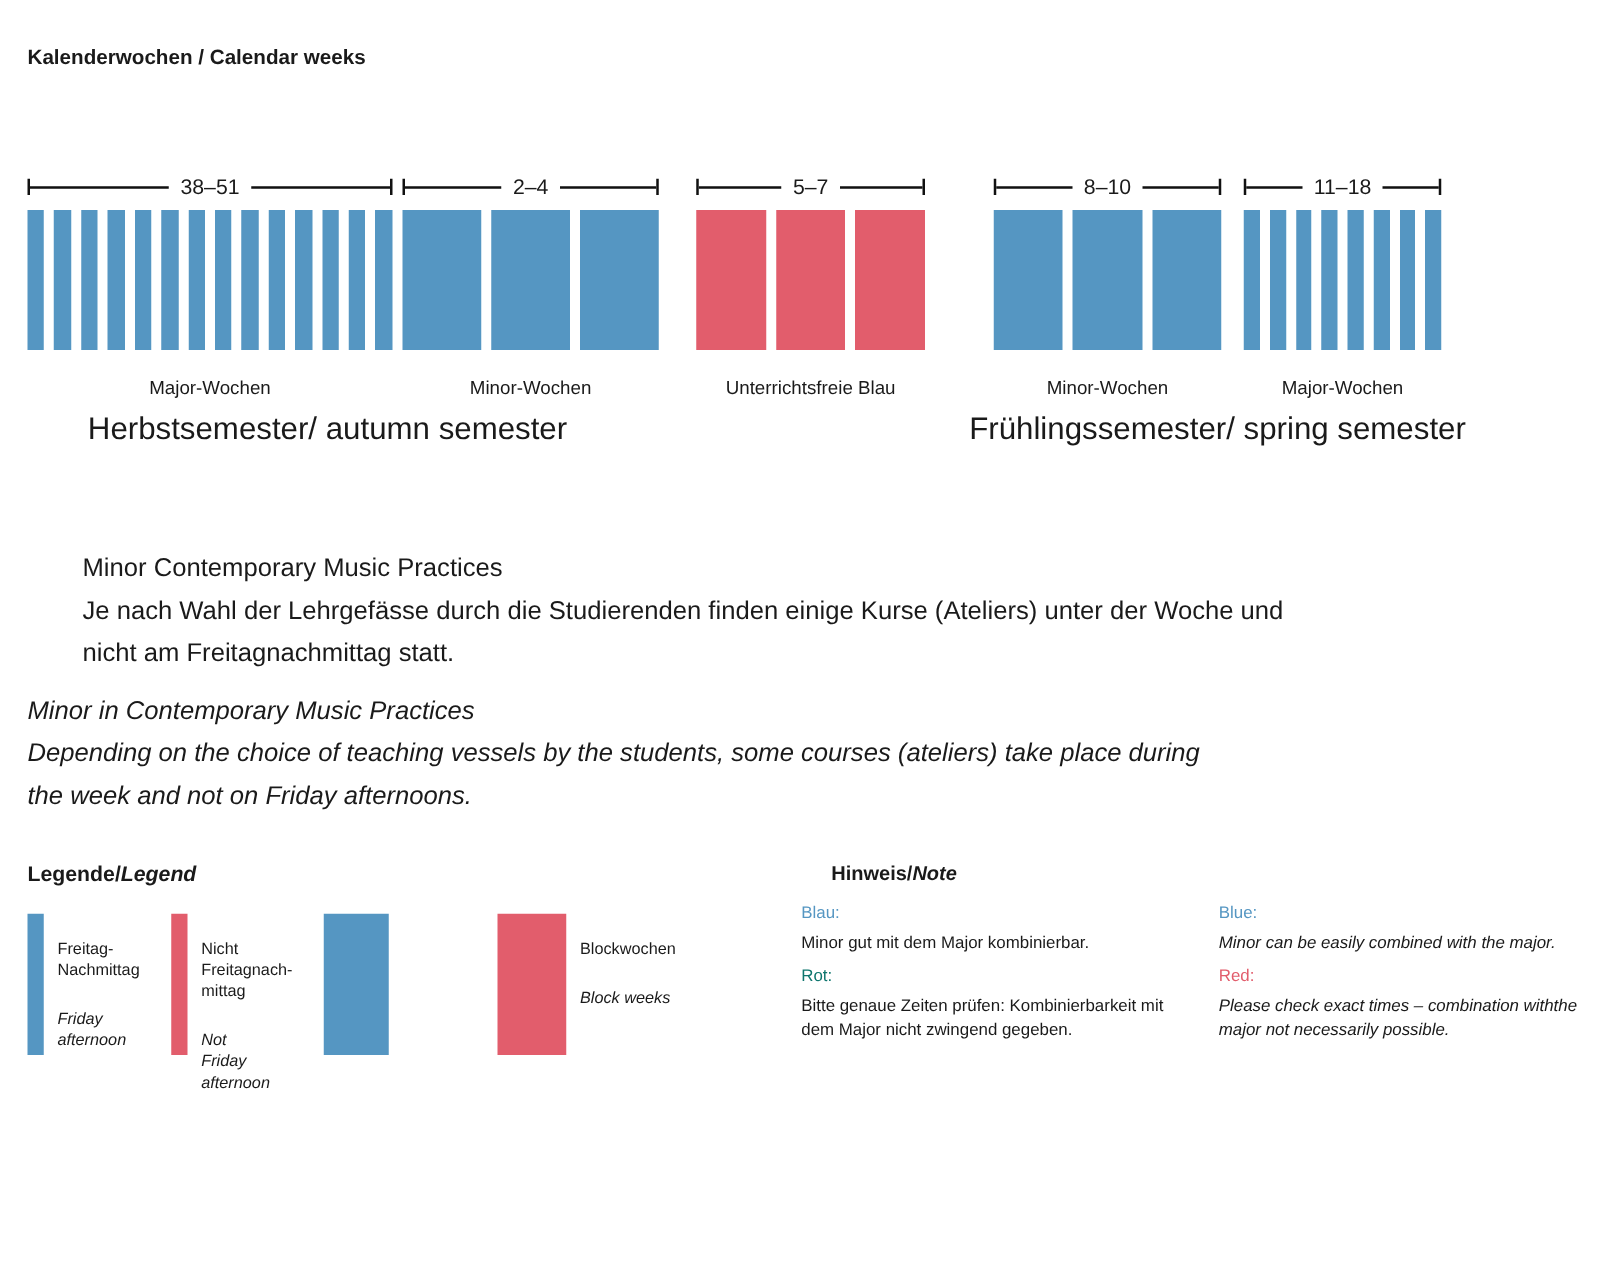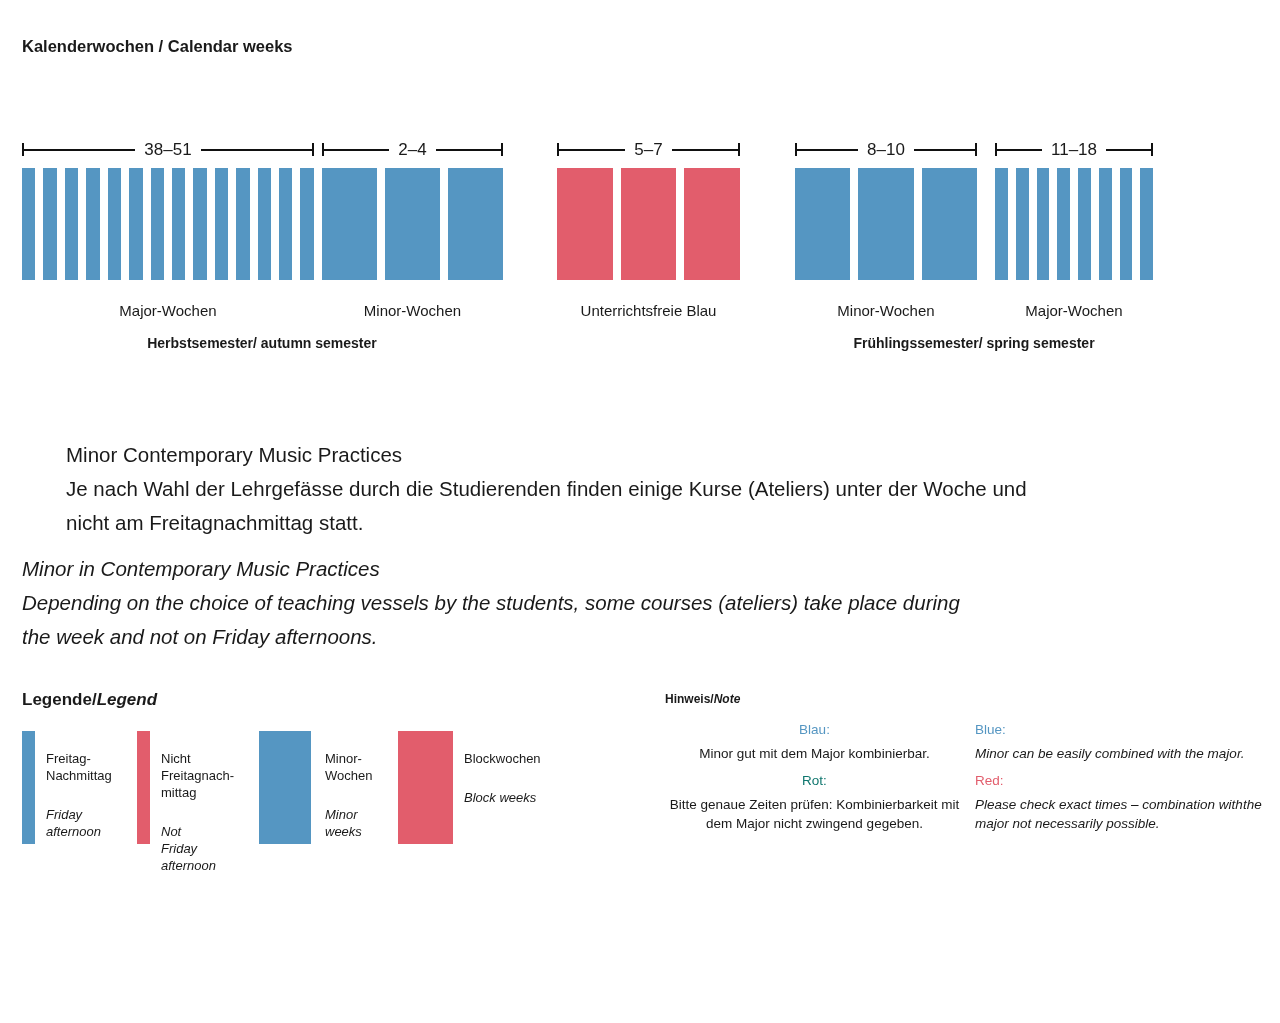--- a/index.html
+++ b/index.html
@@ -17,42 +17,42 @@
   .chart{left:0;top:142px;width:1280px;height:200px;}
   .group{position:absolute;top:0;}
   .bracket{display:flex;align-items:center;height:15px;}
   .tick{width:2px;height:13px;background:#111;}
   .bline{flex:1;height:2px;background:#111;}
   .blabel{font-size:17px;line-height:15px;padding:0 9px;white-space:nowrap;}
   .bars{display:flex;gap:8px;height:112px;margin-top:11px;}
   .bar{flex:1;}
   .caption{text-align:center;font-size:15px;margin-top:22px;white-space:nowrap;}
 
-  .semester{top:331px;font-size:14px;font-weight:bold;text-align:center;line-height:24px;}
+  .semester{top:331px;font-size:25px;font-weight:normal;text-align:center;line-height:24px;}
   .sem-autumn{left:22px;width:480px;}
   .sem-spring{left:774px;width:400px;}
 
   
   .intro{left:22px;font-size:20.5px;line-height:34px;white-space:pre-line;width:1240px;}
   .intro-de{top:438px;margin-left:44px;}
   .intro-en{top:552px;font-style:italic;}
 
   
   .legend-title{left:22px;top:690px;font-size:17px;font-weight:bold;line-height:19px;}
   .legend-title .it{font-style:italic;}
   .legend-row{left:0;top:731px;height:113px;width:640px;}
   .lg-bar{position:absolute;top:0;height:113px;}
   .lg-label{position:absolute;top:2px;font-size:13px;line-height:17px;white-space:pre-line;}
   .lg-en{font-style:italic;margin-top:5px;}
 
   
-  .note-title{left:665px;top:690px;font-size:12px;font-weight:bold;line-height:19px;}
+  .note-title{left:665px;top:690px;font-size:16px;font-weight:bold;line-height:19px;}
   .note-title .it{font-style:italic;}
   .note-col{top:721px;width:305px;font-size:13.5px;line-height:19px;}
-  .note-col-de{left:662px;text-align:center;}
+  .note-col-de{left:641px;}
   .note-col-en{left:975px;}
   .note-label{line-height:17px;margin-bottom:6px;}
   .note-text{margin-bottom:9px;}
   .note-col-en .note-text{font-style:italic;}
 </style>
 </head>
 <body>
 
 <div class="abs page-title">Kalenderwochen / Calendar weeks</div>
 
@@ -76,21 +76,21 @@
         <div class="bar" style="background: rgb(85, 150, 194);"></div>
         <div class="bar" style="background: rgb(85, 150, 194);"></div>
         <div class="bar" style="background: rgb(85, 150, 194);"></div>
         <div class="bar" style="background: rgb(85, 150, 194);"></div>
         <div class="bar" style="background: rgb(85, 150, 194);"></div>
         <div class="bar" style="background: rgb(85, 150, 194);"></div>
         <div class="bar" style="background: rgb(85, 150, 194);"></div>
       </div>
       <div class="caption">Major-Wochen</div>
     </div>
-    <div class="group" style="left: 322px; width: 181px;">
+    <div class="group" style="left: 322px; width: 205px;">
       <div class="bracket">
         <span class="tick"></span>
         <span class="bline"></span>
         <span class="blabel">2–4</span>
         <span class="bline"></span>
         <span class="tick"></span>
       </div>
       <div class="bars">
         <div class="bar" style="background: rgb(85, 150, 194);"></div>
         <div class="bar" style="background: rgb(85, 150, 194);"></div>
@@ -175,26 +175,20 @@
   <div class="lg-label" style="left:161px;">
     <div class="lg-de">Nicht
 Freitagnach-
 mittag</div>
     <div class="lg-en">Not
 Friday
 afternoon</div>
   </div>
 
   <div class="lg-bar c-blue" style="left: 259px; width: 52px; background: rgb(85, 150, 194);"></div>
-  <div class="lg-label" style="left:325px;">
-    <div class="lg-de">Minor-
-Wochen</div>
-    <div class="lg-en">Minor
-weeks</div>
-  </div>
 
   <div class="lg-bar c-red" style="left: 398px; width: 55px; background: rgb(226, 93, 108);"></div>
   <div class="lg-label" style="left:464px;">
     <div class="lg-de">Blockwochen</div>
     <div class="lg-en">Block weeks</div>
   </div>
 </div>
 
 <div class="abs note-title"><span>Hinweis/</span><span class="it">Note</span></div>
 

